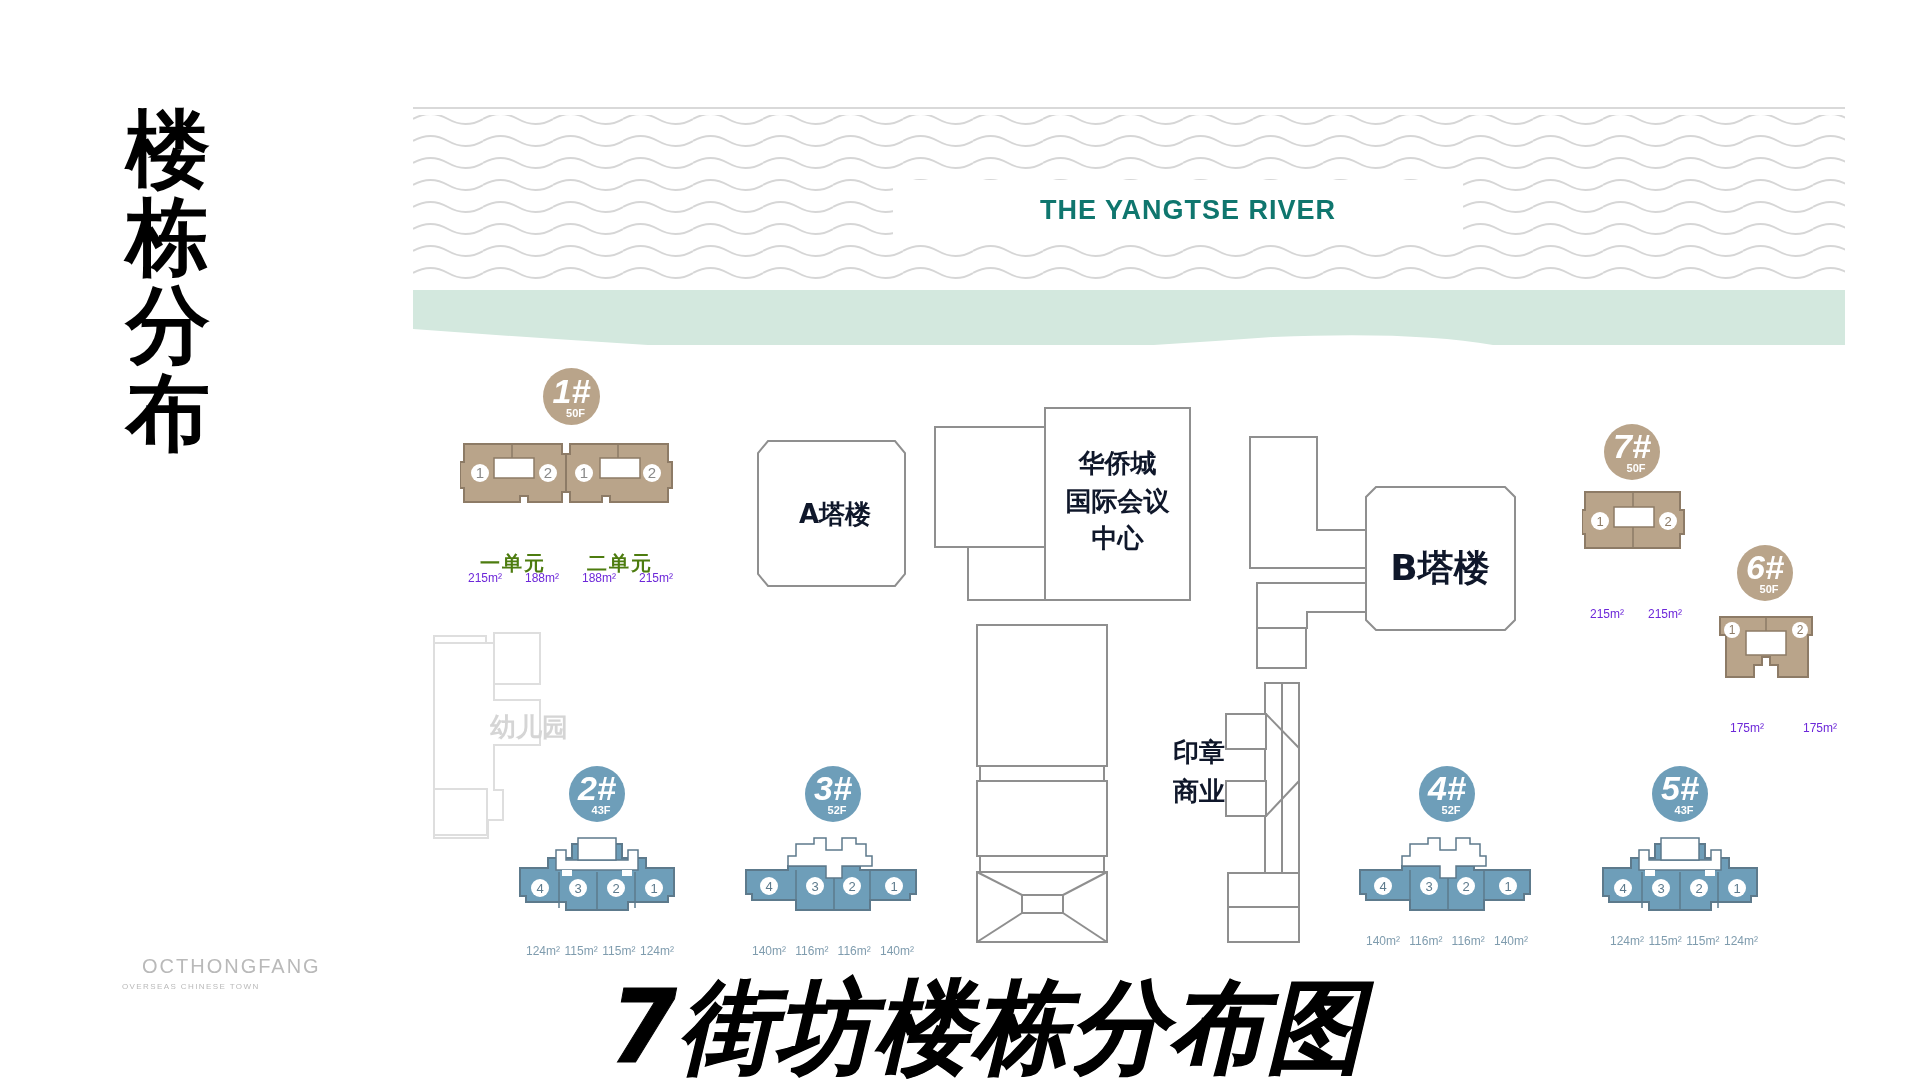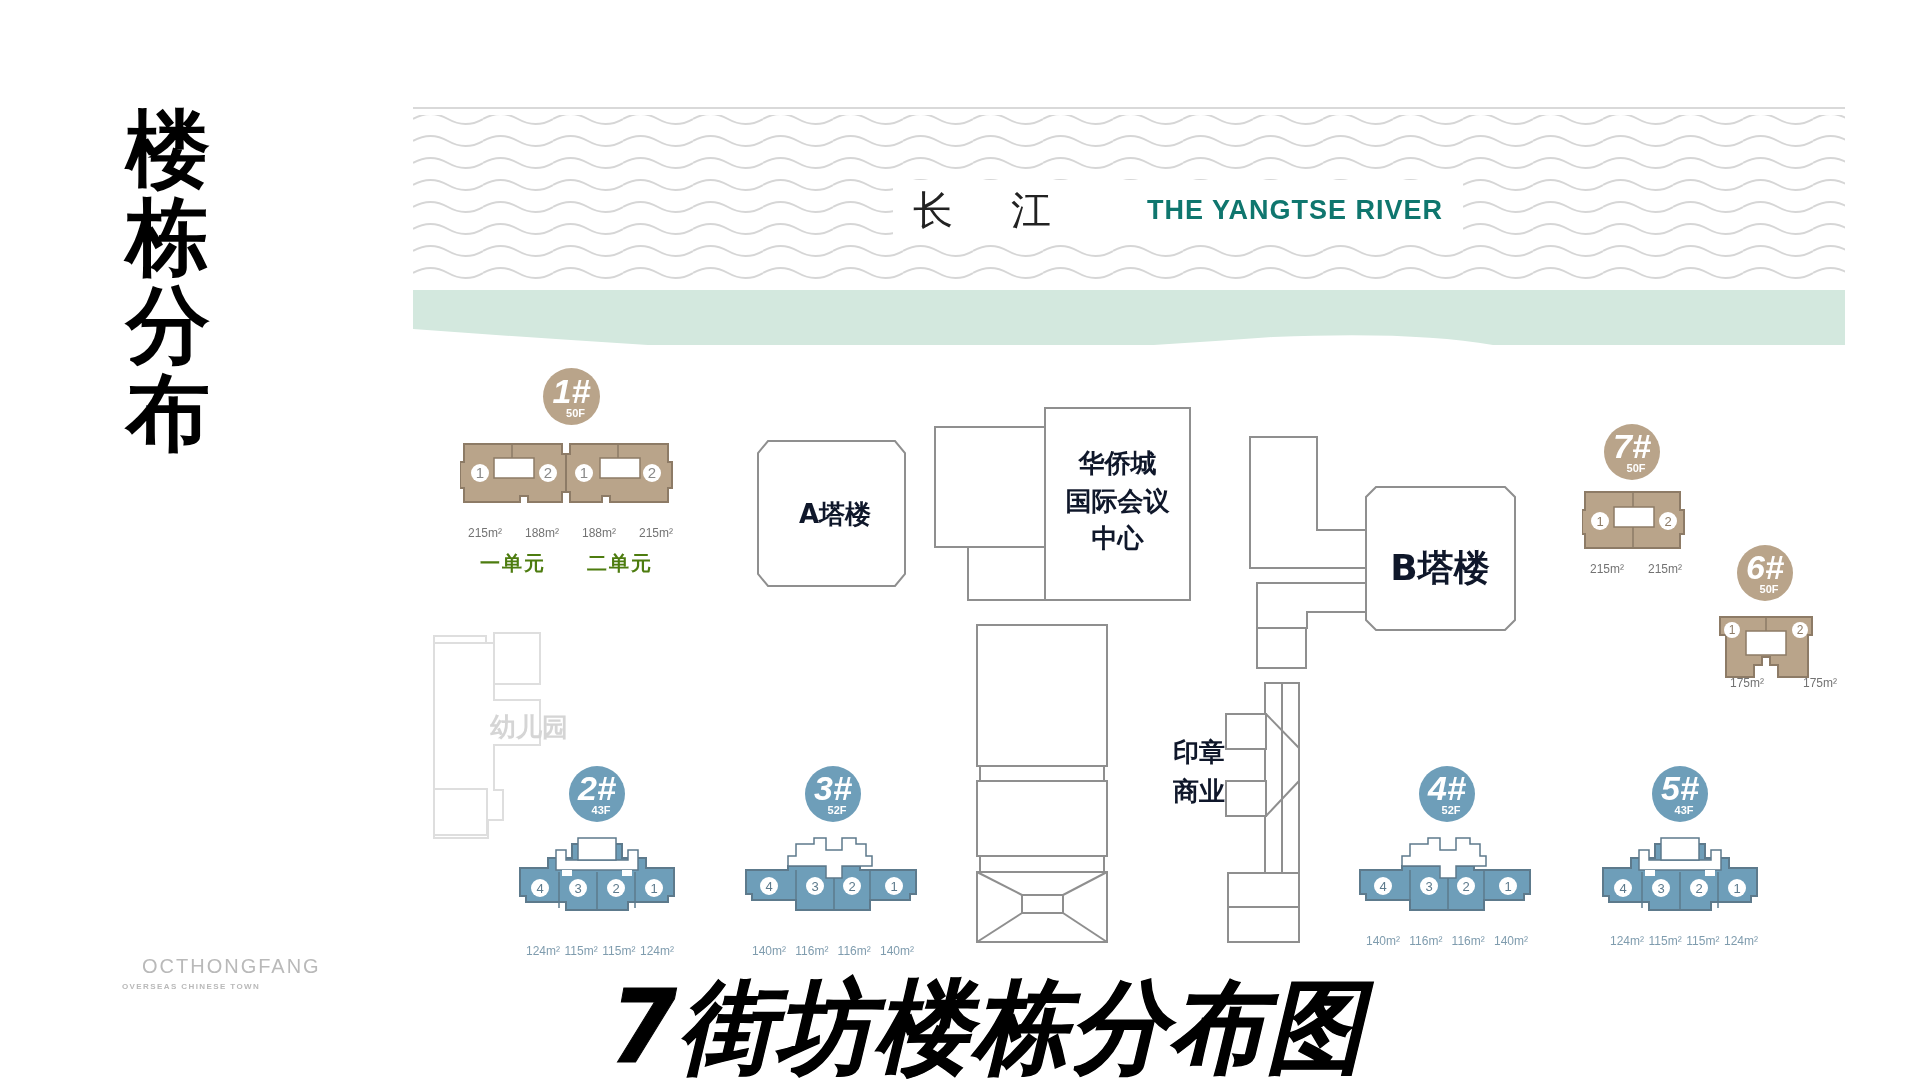--- a/index.html
+++ b/index.html
@@ -11,26 +11,26 @@
   .river-label{position:absolute;left:480px;top:75px;width:570px;height:60px;background:#fff;display:flex;align-items:center;justify-content:center;gap:18px;}
   .river-cn{font-size:40px;color:#222;letter-spacing:58px;font-family:"DejaVu Sans",sans-serif;}
   .river-en{font-size:27px;color:#0f766e;font-weight:bold;letter-spacing:1px;font-family:"Liberation Sans",sans-serif;margin-left:20px;}
   .bldg-label{position:absolute;font-weight:bold;color:#0f172a;text-align:center;line-height:1.45;}
   .badge{position:absolute;border-radius:50%;color:#fff;text-align:center;display:flex;flex-direction:column;align-items:center;justify-content:center;font-family:"Liberation Sans",sans-serif;}
   .badge .num{font-size:34px;font-weight:bold;line-height:32px;font-style:italic;}
   .badge .fl{font-size:11px;line-height:12px;font-weight:bold;padding-left:8px;}
   .tan{background:#b9a48a;}
   .blue{background:#6e9eb9;}
   .areas{position:absolute;font-size:12px;color:#8b8b8b;display:flex;justify-content:space-between;font-family:"Liberation Sans",sans-serif;}
-  .areas.tanc{color:#737373;}
+  .areas.tanc{color:#6d28d9;margin-top:45px;}
   .areas.bluec{color:#7f9cae;}
   .unit{position:absolute;font-size:20px;color:#4d7c0f;font-weight:bold;letter-spacing:2px;}
   .logo{left:122px;top:955px;font-family:"Liberation Sans",sans-serif;color:#b9b9b9;}
   .logo .l1{font-size:20px;letter-spacing:2px;margin-left:20px;}
-  .logo .l2{font-size:8px;letter-spacing:1.4px;margin-top:4px;font-weight:bold;}
+  .logo .l2{font-size:8px;letter-spacing:1.4px;margin-top:4px;}
   .caption{left:610px;top:975px;width:980px;height:105px;font-size:96px;font-weight:900;font-style:italic;color:#000;letter-spacing:2px;line-height:105px;white-space:nowrap;-webkit-text-stroke:1px #000;transform:scaleY(1.05);}
   .kg-label{position:absolute;font-size:26px;color:#d5d5d5;font-weight:bold;}
   .unitnum{font-family:"Liberation Sans",sans-serif;font-size:15px;fill:#8a8a8a;}
 </style>
 </head>
 <body>
 
 <div class="abs vtitle">
   <span>楼</span>
   <span>栋</span>
@@ -43,21 +43,20 @@
     <defs>
       <pattern id="wave" x="0" y="0" width="70" height="22" patternUnits="userSpaceOnUse">
         <path d="M0 14 Q17.5 4 35 14 T70 14" fill="none" stroke="#d6d6d6" stroke-width="2"></path>
       </pattern>
     </defs>
     <line x1="0" y1="3" x2="1432" y2="3" stroke="#d9d9d9" stroke-width="2"></line>
     <rect x="0" y="10" width="1432" height="172" fill="url(#wave)"></rect>
     <path d="M0 185 L1432 185 L1432 258 Q1400 272 1340 268 Q1200 258 1080 240 Q1000 226 860 232 Q700 244 560 248 Q420 250 300 244 Q150 235 0 224 Z" fill="#d3e8de"></path>
   </svg>
   <div class="river-label">
-    <span class="river-cn">长江</span>
     <span class="river-en">THE YANGTSE RIVER</span>
   </div>
 </div>
 
 <svg class="abs" style="left:0;top:0" width="1920" height="1080">
   <g fill="#fff" stroke="#8f8f8f" stroke-width="2">
 
     <path d="M768 441 L895 441 L905 453 L905 574 L895 586 L768 586 L758 574 L758 453 Z"></path>
 
     <rect x="968" y="520" width="222" height="80"></rect>

